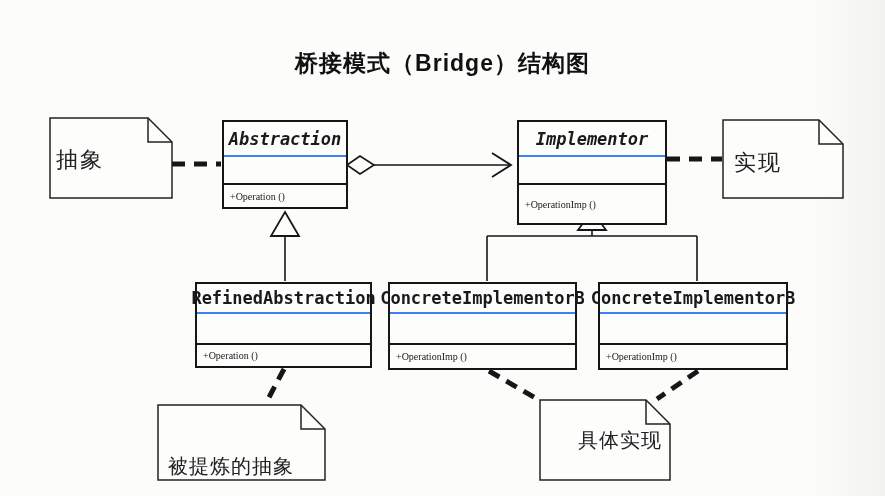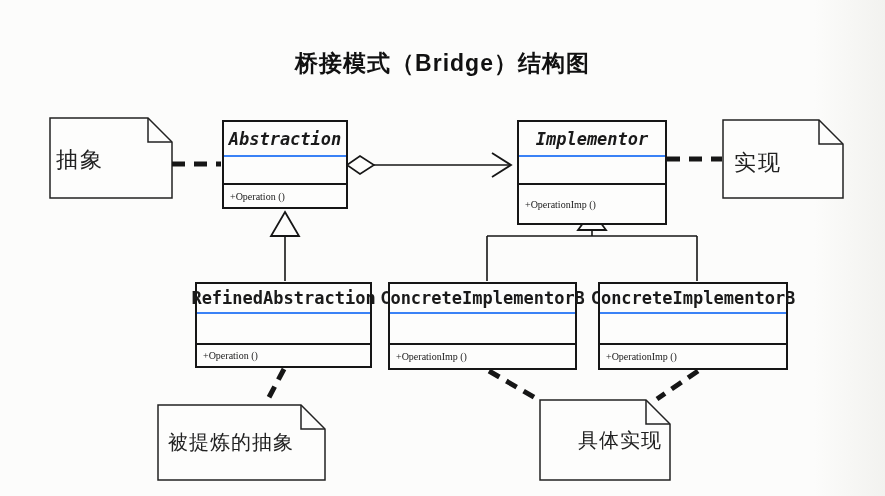--- a/index.html
+++ b/index.html
@@ -134,16 +134,16 @@
   </div>
 
   <div class="uml-class cls-bottom" style="left:598px;top:282px;width:190px;height:88px">
     <div class="uml-name">ConcreteImplementorB</div>
     <div class="uml-attrs"></div>
     <div class="uml-ops">+OperationImp ()</div>
   </div>
 
   <div class="note-text" style="left:56px;top:145px">抽象</div>
   <div class="note-text" style="left:734px;top:148px">实现</div>
-  <div class="note-text small" style="left:168px;top:429px">被提炼的抽象</div>
+  <div class="note-text small" style="left:168px;top:453px">被提炼的抽象</div>
   <div class="note-text small" style="left:578px;top:427px">具体实现</div>
 
 </div>
 
 </body></html>

